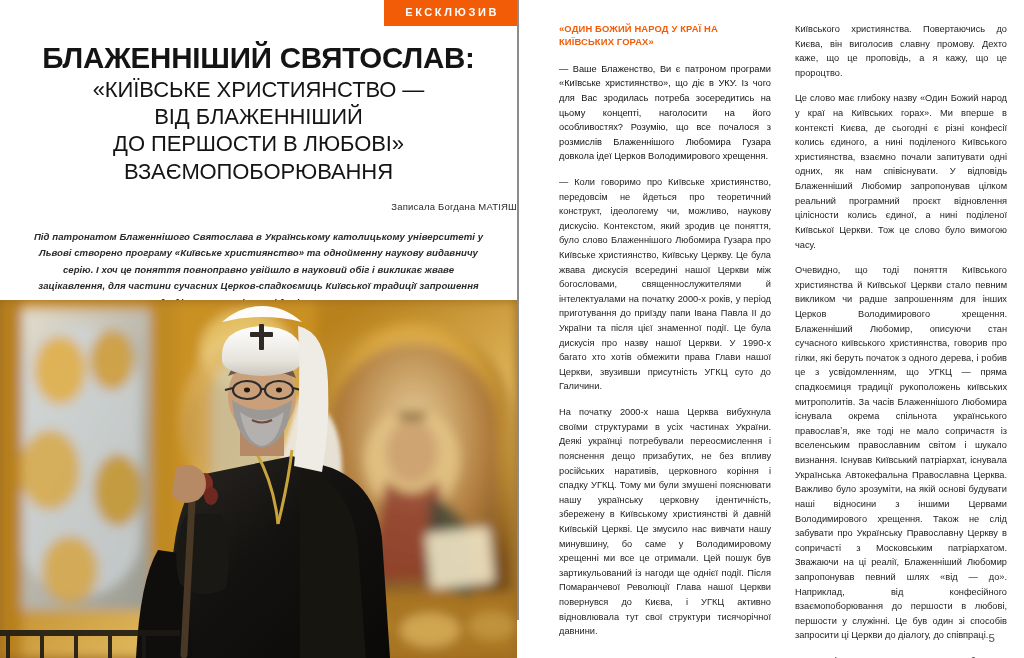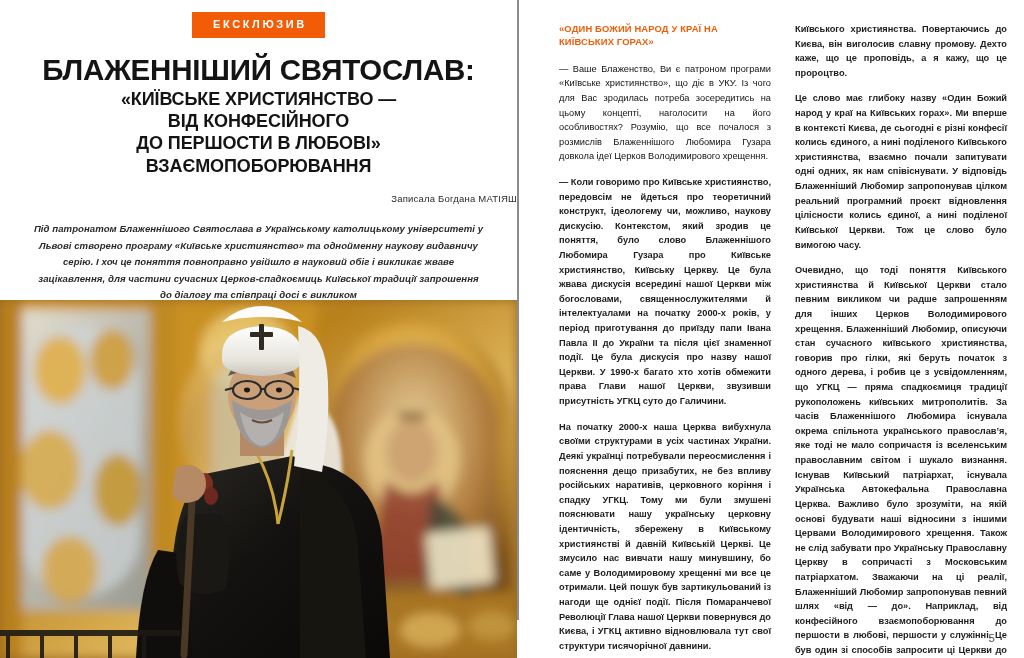--- a/index.html
+++ b/index.html
@@ -21,22 +21,22 @@
     left: 517px; top: 0; width: 2px; height: 620px;
     background: #8a8d90;
   }
 
   
   .left-pane {
     position: absolute; left: 0; top: 0;
     width: 517px; height: 658px;
   }
   .badge-row {
-    width: 100%; display: flex; justify-content: center;
-    padding-top: 12px;
+    width: 100%; display: flex; justify-content: flex-end;
+    padding-top: 0px;
   }
   .badge {
     background: #f25c07;
     color: #ffffff;
     font-size: 11px;
     font-weight: 700;
     letter-spacing: 2.6px;
     padding: 7px 18px 8px 21px;
     line-height: 1;
     text-align: center;
@@ -50,22 +50,22 @@
   .headline .l1 {
     display: block;
     font-size: 29.5px;
     font-weight: 700;
     letter-spacing: -0.2px;
     line-height: 1.18;
     white-space: nowrap;
   }
   .headline .ln {
     display: block;
-    font-size: 18px;
-    font-weight: 700;
+    font-size: 22px;
+    font-weight: 400;
     letter-spacing: -0.1px;
     line-height: 1.24;
     white-space: nowrap;
   }
   .byline {
     text-align: right;
     margin-top: 16px;
     font-size: 9.5px;
     font-weight: 400;
     letter-spacing: 0.2px;
@@ -116,21 +116,20 @@
     text-transform: uppercase;
   }
   p.body {
     font-size: 9.25px;
     line-height: 1.58;
     color: #1d1d1d;
     text-align: justify;
     margin-bottom: 11px;
     hyphens: manual;
     letter-spacing: -0.01px;
-    font-weight: bold;
   }
   p.body.q {
     font-weight: 400;
     color: #111111;
   }
 
   .folio {
     position: absolute;
     right: 29px; bottom: 14px;
     font-size: 11.5px;
@@ -147,21 +146,21 @@
 
   <div class="left-pane">
 
     <div class="badge-row">
       <span class="badge">ЕКСКЛЮЗИВ</span>
     </div>
 
     <div class="headline">
       <span class="l1">БЛАЖЕННІШИЙ СВЯТОСЛАВ:</span>
       <span class="ln">«КИЇВСЬКЕ ХРИСТИЯНСТВО —</span>
-      <span class="ln">ВІД КОНФЕСІЙНОГО</span>
+      <span class="ln">ВІД БЛАЖЕННІШИЙ</span>
       <span class="ln">ДО ПЕРШОСТИ В ЛЮБОВІ»</span>
       <span class="ln">ВЗАЄМОПОБОРЮВАННЯ</span>
     </div>
 
     <div class="byline">Записала Богдана МАТІЯШ</div>
 
     <div class="lede">Під патронатом Блаженнішого Святослава в Українському католицькому університеті у Львові створено програму «Київське християнство» та однойменну наукову видавничу серію. І хоч це поняття повноправно увійшло в науковий обіг і викликає жваве зацікавлення, для частини сучасних Церков-спадкоємиць Київської традиції запрошення до діалогу та співпраці досі є викликом</div>
 
     <div class="photo">
       <svg viewBox="0 0 517 358" xmlns="http://www.w3.org/2000/svg">

